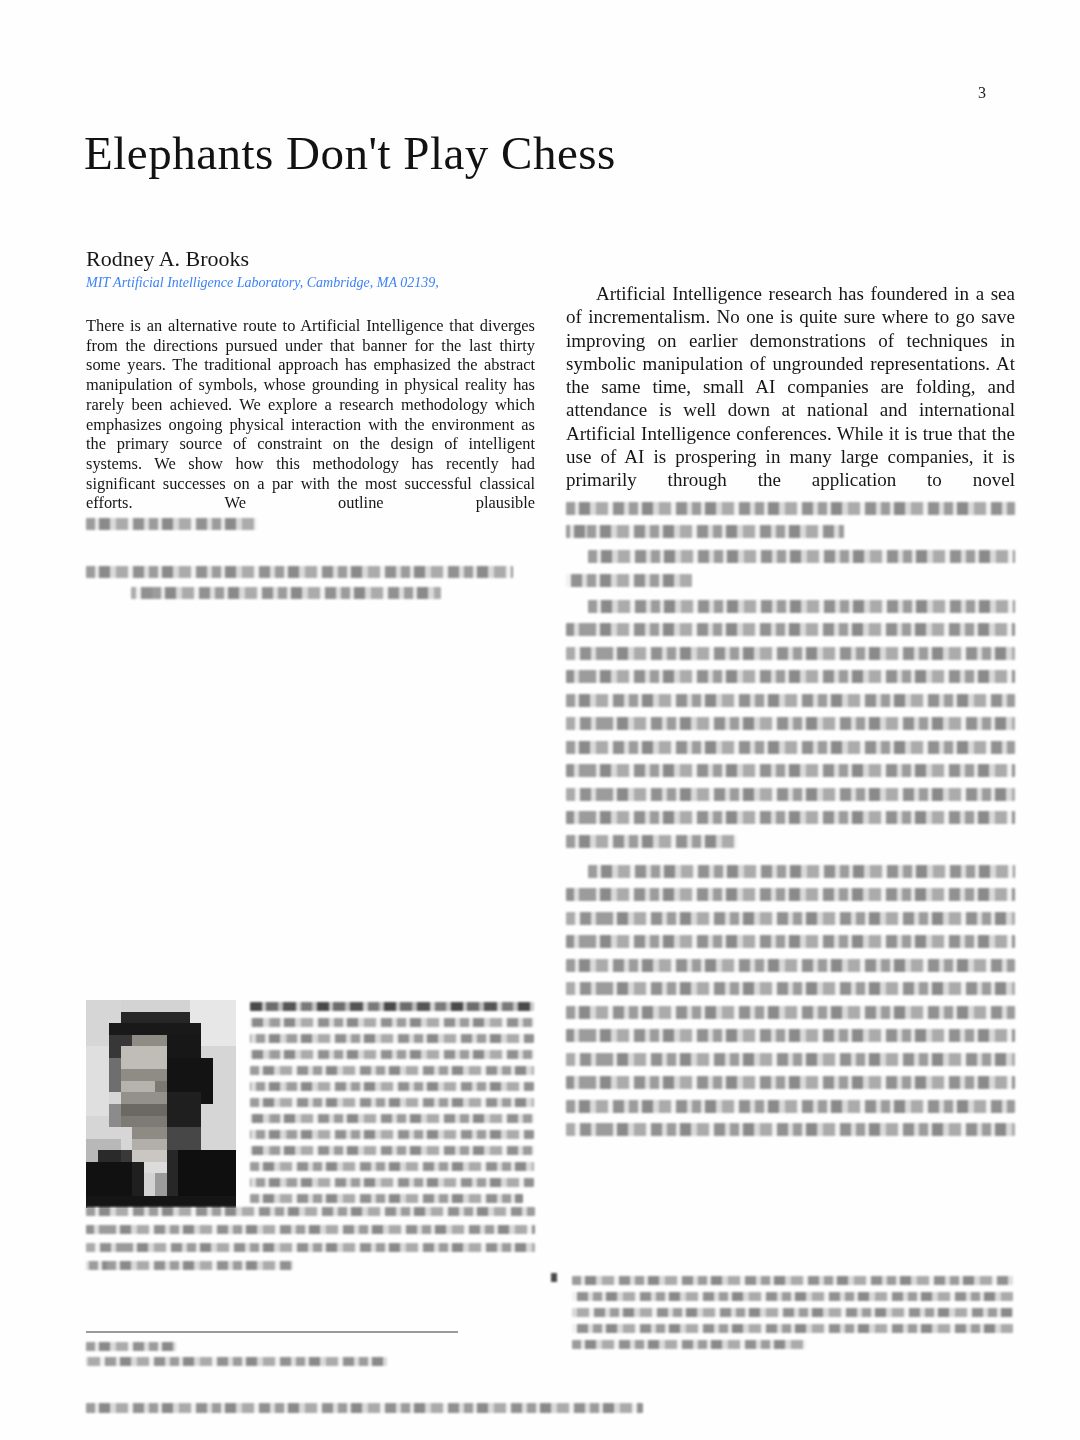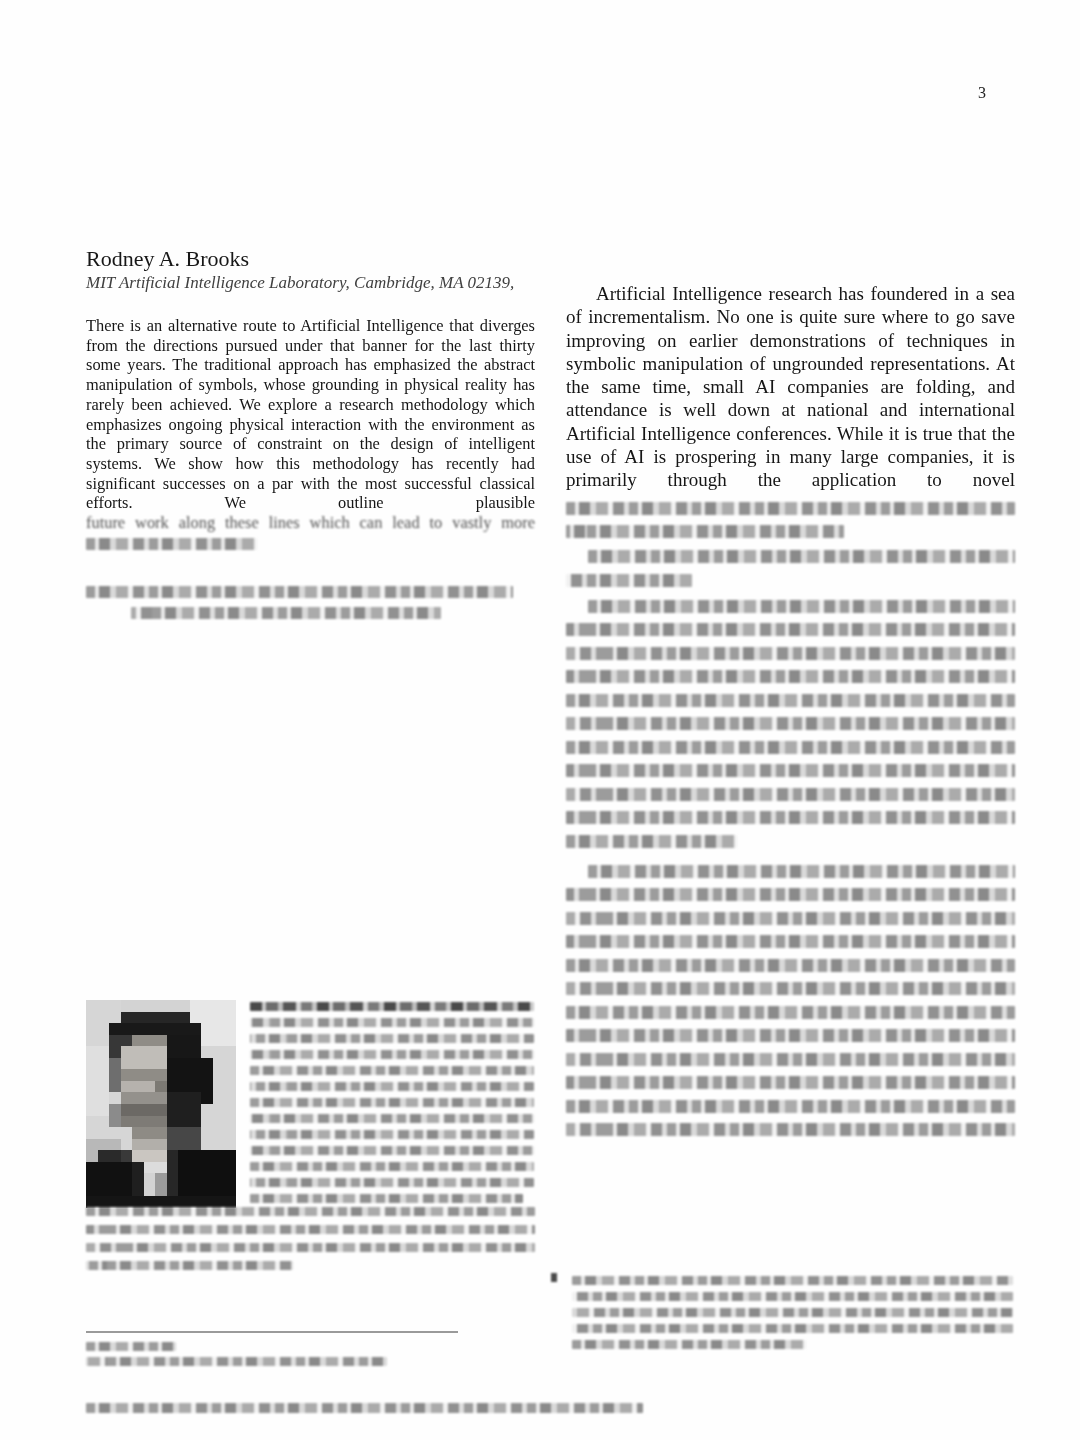--- a/index.html
+++ b/index.html
@@ -7,21 +7,21 @@
     position:relative;width:1080px;height:1440px;background:#fefefe;
     font-family:"Liberation Serif","DejaVu Serif",serif;color:#1b1b1b;
     overflow:hidden;
   }
   .page-number{position:absolute;left:978px;top:84px;font-size:16px;color:#222;}
   .title{position:absolute;left:84px;top:126px;font-size:47px;letter-spacing:.5px;color:#121212;}
 
   
   .col-left{position:absolute;left:86px;top:246px;width:449px;}
   .author-name{font-size:22px;color:#171717;}
-  .affiliation{font-style:italic;font-size:17px;line-height:21px;color:#404040;}
+  .affiliation{font-style:italic;font-size:14px;line-height:21px;color:#3b82f6;}
   .abstract{
     margin-top:23px;font-size:16.4px;line-height:19.7px;
     text-align:justify;text-align-last:justify;hyphens:auto;color:#161616;
   }
   .degraded-line{
     font-size:16.4px;line-height:19.7px;text-align:justify;text-align-last:justify;
     filter:blur(.9px);opacity:.82;color:#2a2a2a;
   }
 
   
@@ -74,27 +74,27 @@
   .footnote-marker{position:absolute;left:551px;top:1273px;width:6px;height:9px;background:#4a4a4a;filter:blur(.8px);}
   .footnote-lines{position:absolute;left:572px;top:1276px;width:441px;}
 </style>
 </head>
 <body>
 
 <div class="page">
 
   <div class="page-number">3</div>
 
+  <h1 class="title" style="font-weight:400;margin:0;">Elephants Don't Play Chess</h1>
 
   <div class="col-left">
     <div class="author-name">Rodney A. Brooks</div>
     <div class="affiliation">MIT Artificial Intelligence Laboratory, Cambridge, MA 02139,</div>
 
     <div class="abstract">There is an alternative route to Artificial Intelligence that diverges from the directions pursued under that banner for the last thirty some years. The traditional approach has emphasized the abstract manipulation of symbols, whose grounding in physical reality has rarely been achieved. We explore a research methodology which emphasizes ongoing physical interaction with the environment as the primary source of constraint on the design of intelligent systems. We show how this methodology has recently had significant successes on a par with the most successful classical efforts. We outline plausible</div>
-    <div class="degraded-line">future work along these lines which can lead to vastly more</div>
 
     <div class="g-m mt-tail">
         <div class="bl" style="width: 38%;"></div>
       </div>
     <div class="g-m mt-keywords">
         <div class="bl" style="width: 95%;"></div>
         <div class="bl" style="width: 69%; margin-left: 10%;"></div>
       </div>
   </div>
 

